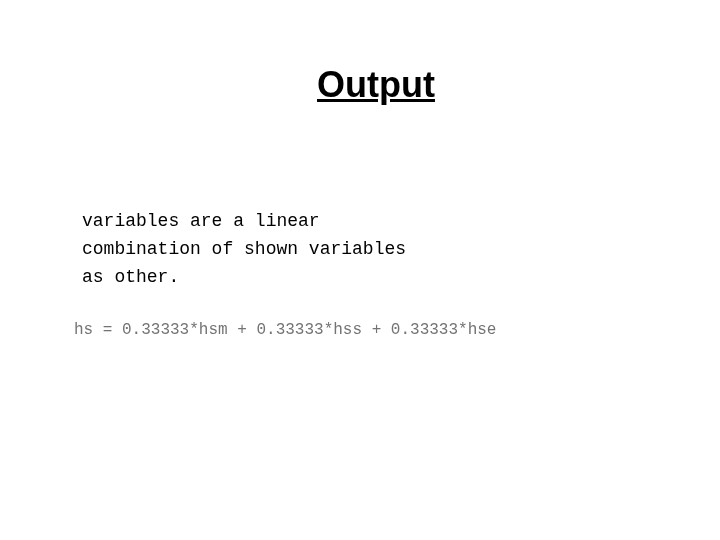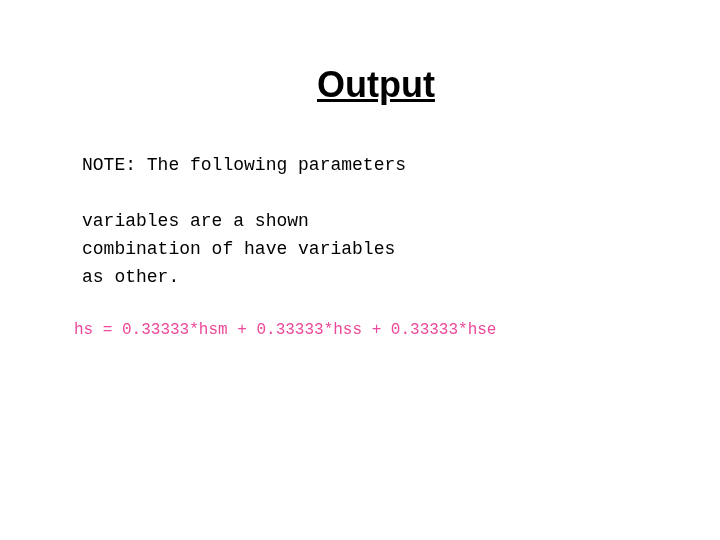--- a/index.html
+++ b/index.html
@@ -37,31 +37,31 @@
       font-family: 'Courier New', Courier, monospace;
       font-size: 18px;
       line-height: 1.55;
       color: #000000;
       margin-bottom: 30px;
     }
 
     .equation-text {
       font-family: 'Courier New', Courier, monospace;
       font-size: 16px;
-      color: #ec4899;
+      color: #737373;
       margin-top: 10px;
     }
   </style>
 </head>
 <body>
 
 <h1 class="title">Output</h1>
 
 <div class="content-block">
   <div class="note-text">
-    <span>NOTE: The following parameters</span><br>
     <br>
-    <span>variables are a shown</span><br>
-    <span>combination of have variables</span><br>
+    <br>
+    <span>variables are a linear</span><br>
+    <span>combination of shown variables</span><br>
     <span>as other.</span>
   </div>
   <div class="equation-text">hs = 0.33333*hsm + 0.33333*hss + 0.33333*hse</div>
 </div>
 
 </body></html>

